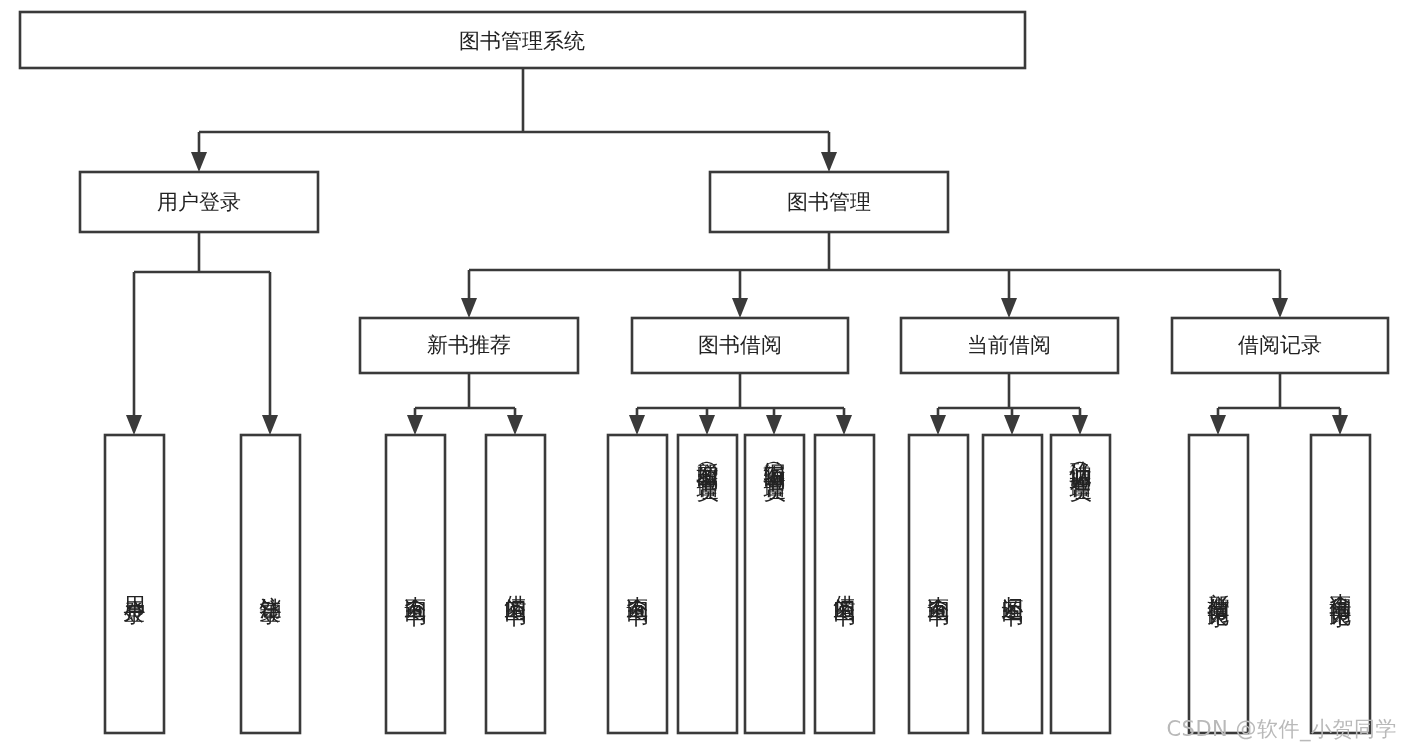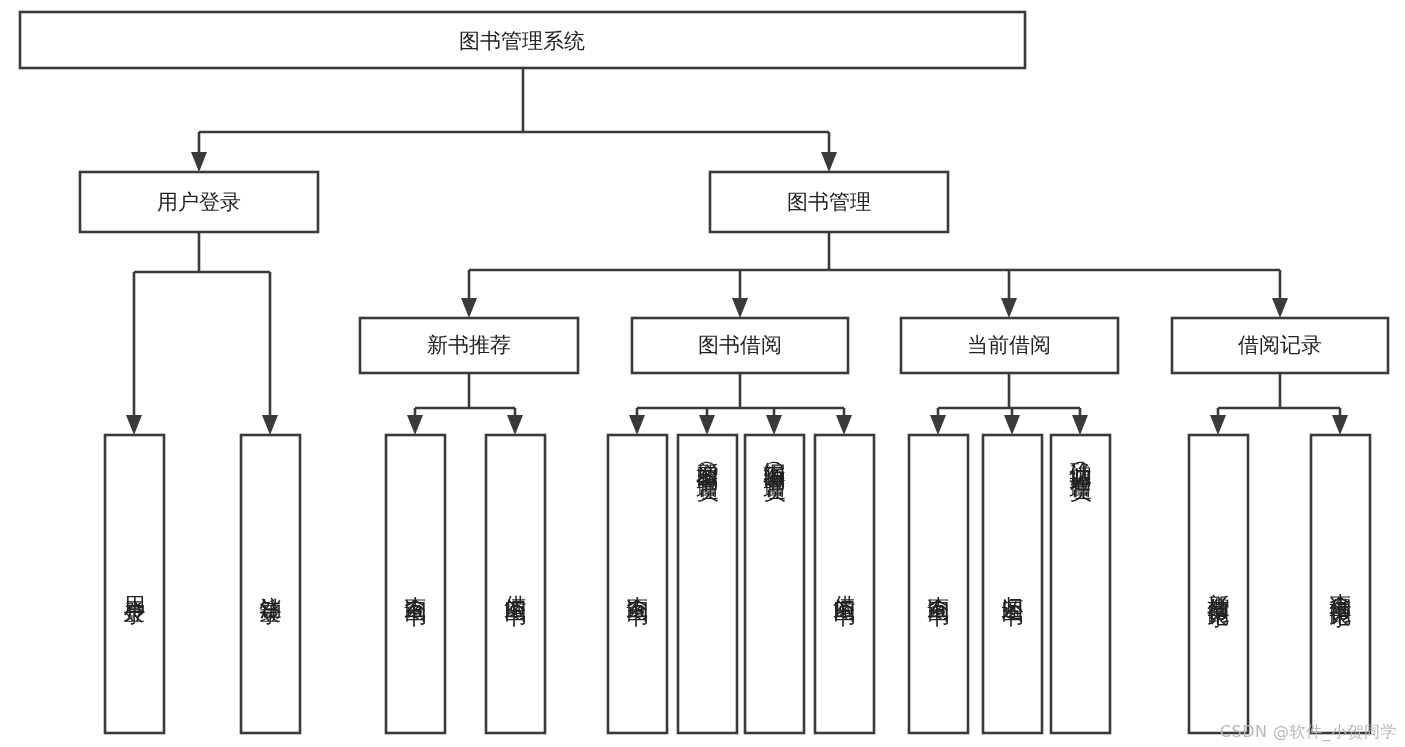--- a/index.html
+++ b/index.html
@@ -64,21 +64,21 @@
     line-height: 1;
     letter-spacing: 3px;
     color: #222222;
     white-space: nowrap;
   }
   .watermark {
     position: absolute;
     right: 8px;
     bottom: 4px;
     font-family: "DejaVu Sans", "Liberation Sans", sans-serif;
-    font-size: 16px;
+    font-size: 21px;
     color: #b9b9b9;
     letter-spacing: 0.5px;
     white-space: nowrap;
   }
 </style>
 </head>
 <body>
 
 <div id="diagram-root">
 

